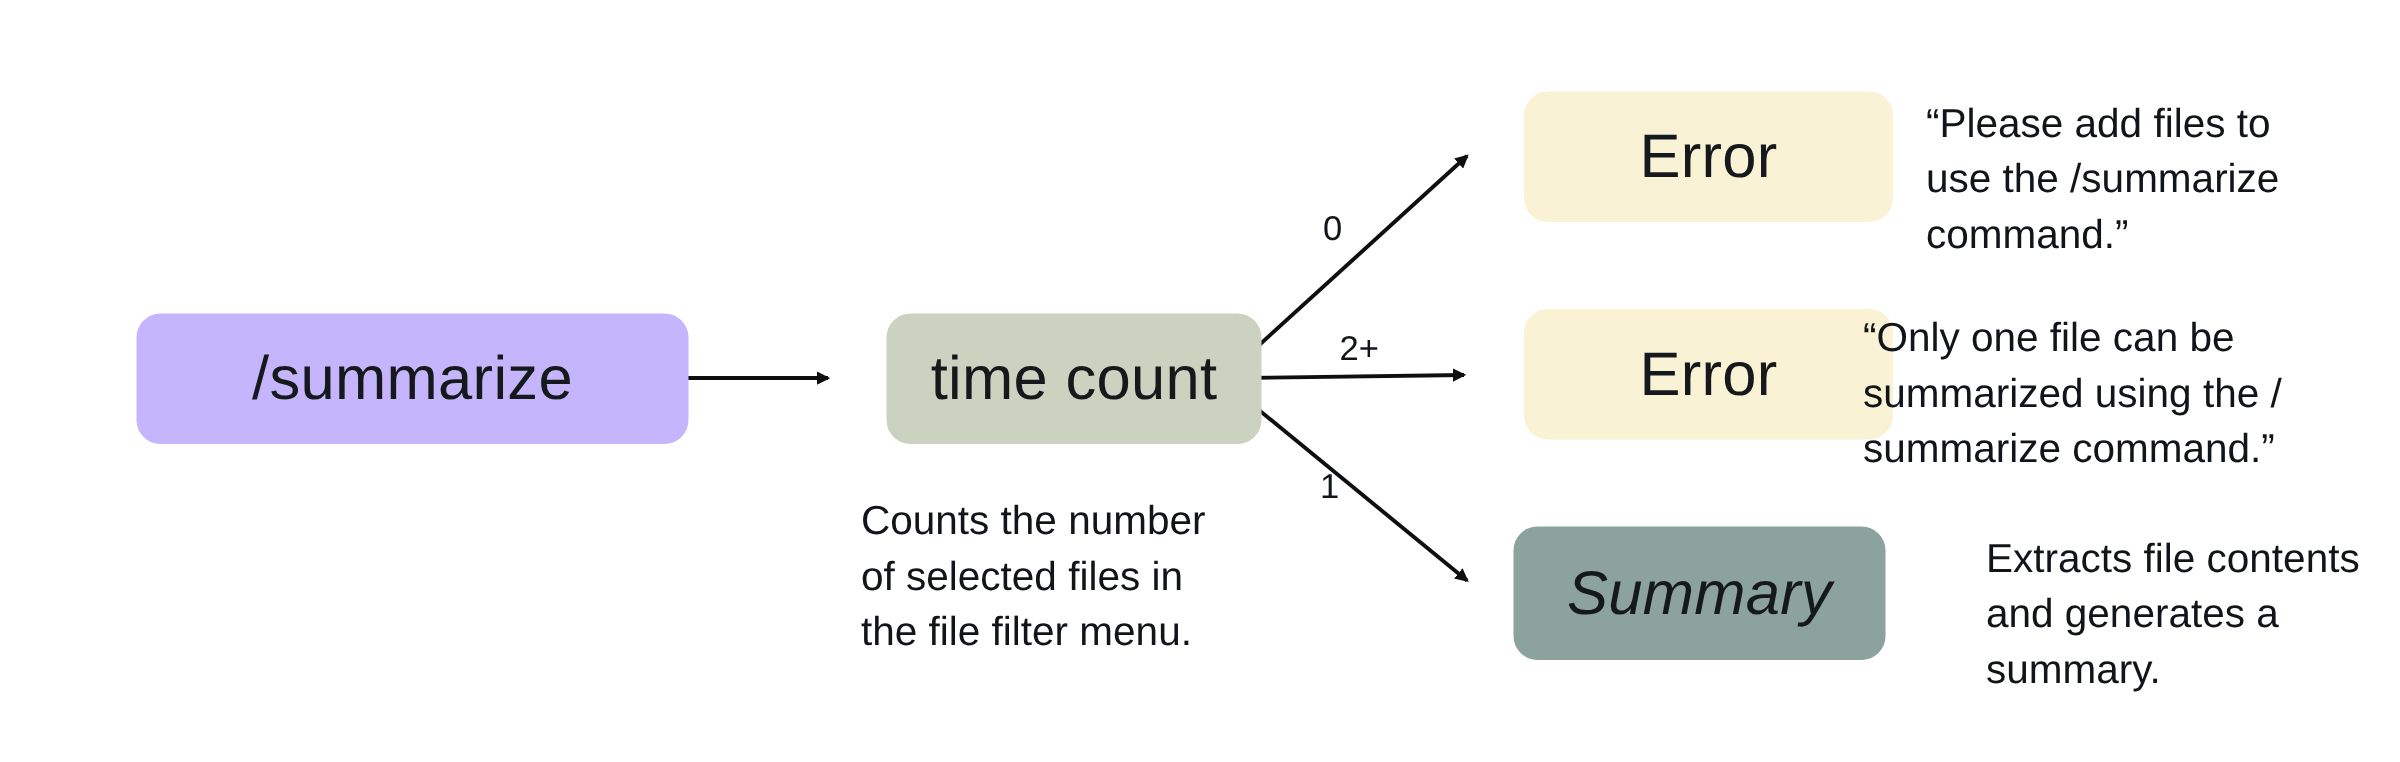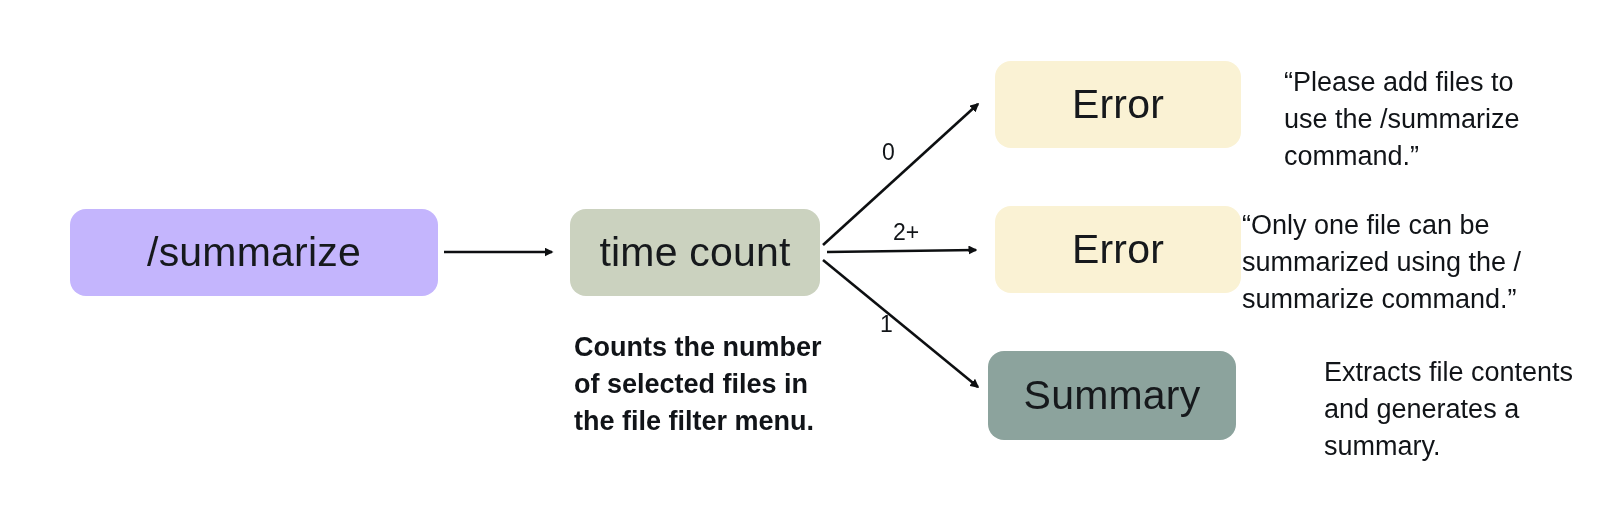--- a/index.html
+++ b/index.html
@@ -26,20 +26,21 @@
   .node {
     position: absolute;
     display: flex;
     align-items: center;
     justify-content: center;
     border-radius: 16px;
     font-size: 41px;
     font-weight: 400;
     letter-spacing: 0.2px;
     color: #16191c;
+    margin-left: 21px;
   }
   .caption {
     position: absolute;
     font-size: 27px;
     line-height: 1.37;
     white-space: pre-line;
     color: #111418;
   }
   .edge-label {
     position: absolute;
@@ -77,26 +78,26 @@
   </div>
 
   <div class="node" style="left: 995px; top: 61px; width: 246px; height: 87px; background: rgb(250, 242, 212);">
     <span>Error</span>
   </div>
 
   <div class="node" style="left: 995px; top: 206px; width: 246px; height: 87px; background: rgb(250, 242, 212);">
     <span>Error</span>
   </div>
 
-  <div class="node" style="left: 988px; top: 351px; width: 248px; height: 89px; background: rgb(140, 163, 157);">
+  <div class="node" style="left: 988px; top: 351px; width: 248px; height: 89px; background: rgb(140, 163, 157); font-style: italic;">
     <span>Summary</span>
   </div>
 
 
-  <div class="caption" style="left:574px; top:329px; width:300px;font-weight:bold;">Counts the number
+  <div class="caption" style="left:574px; top:329px; width:300px;">Counts the number
 of selected files in
 the file filter menu.</div>
 
   <div class="caption" style="left:1284px; top:64px; width:290px;">“Please add files to
 use the /summarize
 command.”</div>
 
   <div class="caption" style="left:1242px; top:207px; width:310px;">“Only one file can be
 summarized using the /
 summarize command.”</div>

